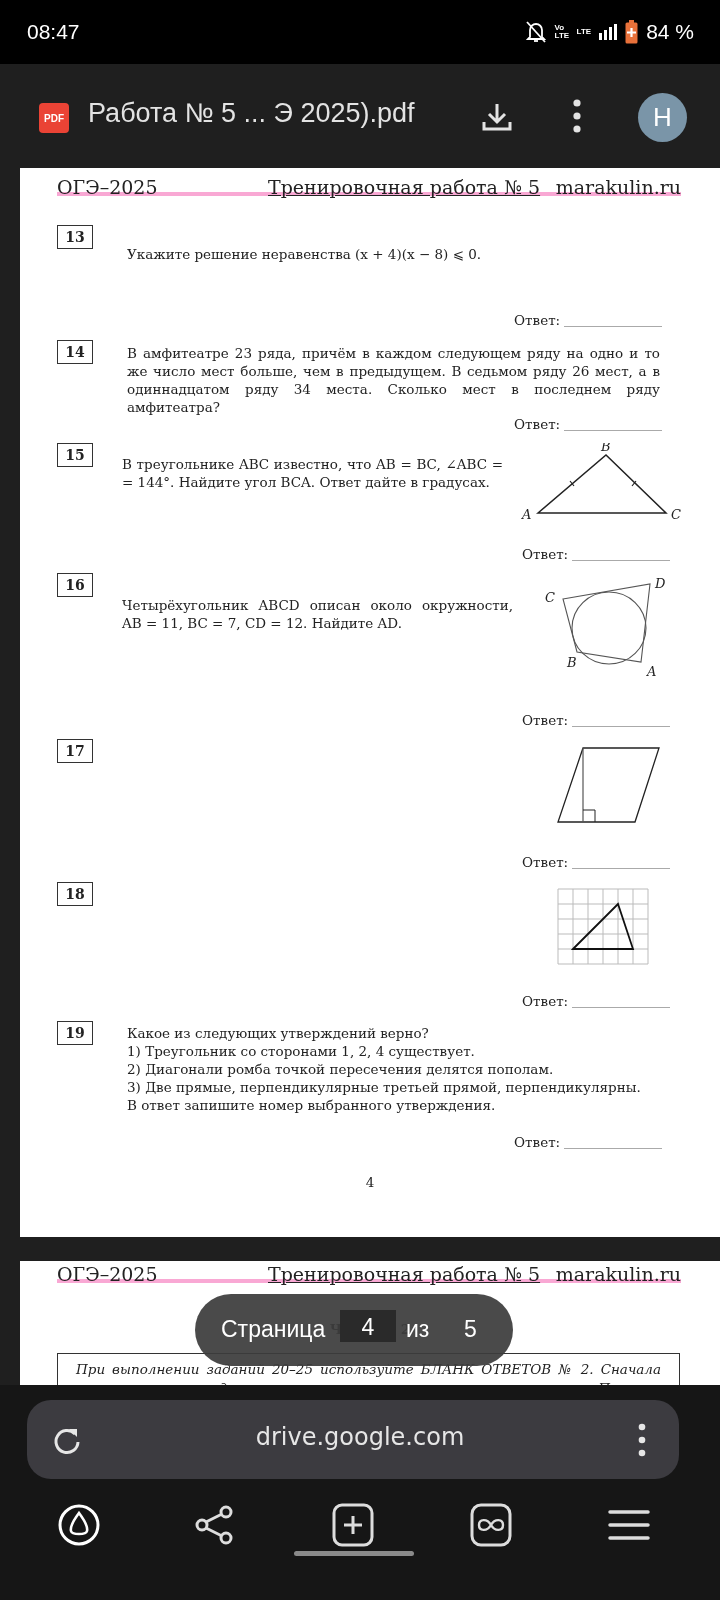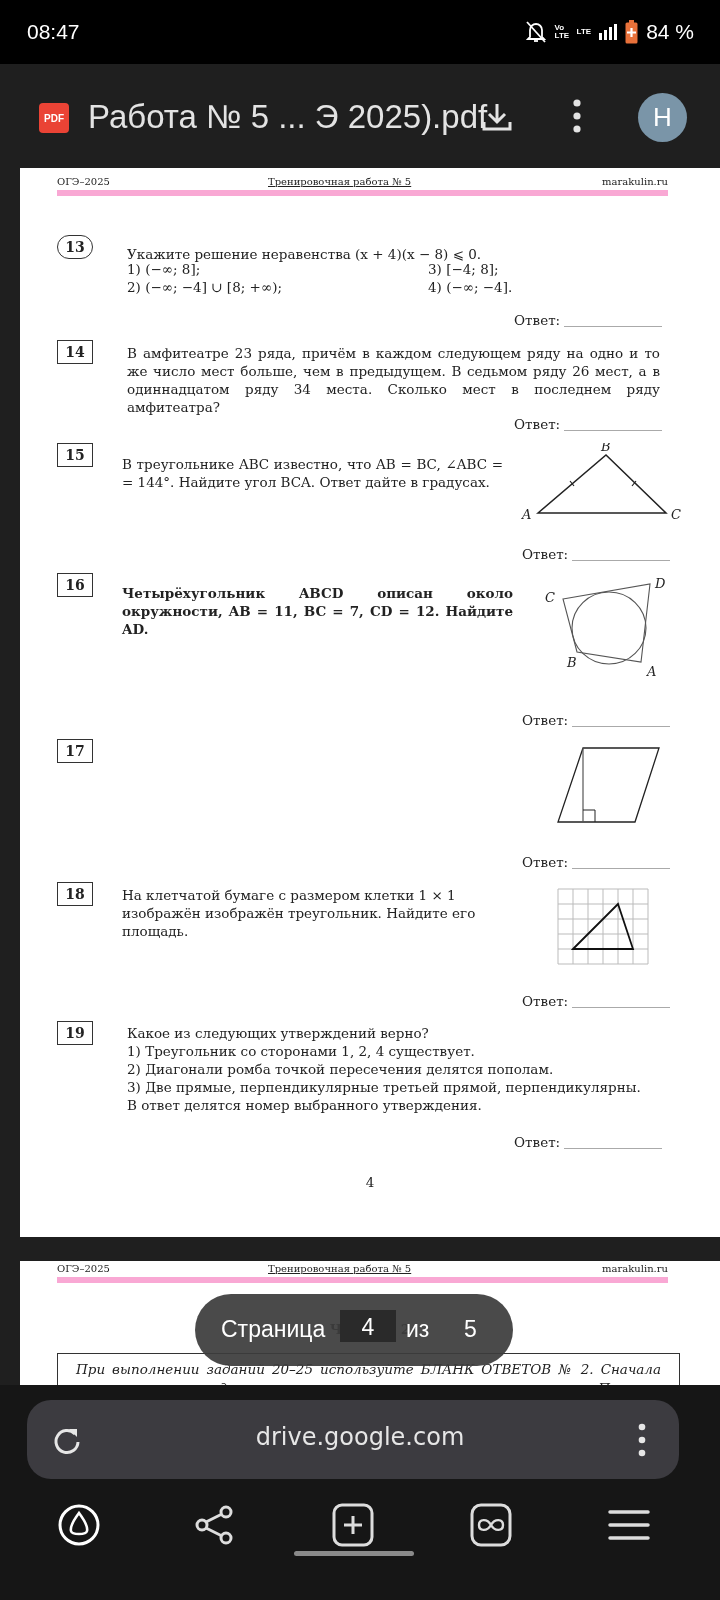--- a/index.html
+++ b/index.html
@@ -9,32 +9,32 @@
   
   .status-bar { position: absolute; left: 0; top: 0; width: 720px; height: 64px; background: #000; color: #fff; }
   .status-time { position: absolute; left: 27px; top: 20px; font-family: "Liberation Sans", sans-serif; font-size: 21px; font-weight: 500; }
   .status-right { position: absolute; right: 26px; top: 20px; display: flex; align-items: center; gap: 8px; font-family: "Liberation Sans", sans-serif; font-size: 21px; }
   .status-right svg { display: block; }
   .tiny-lte { font-size: 8px; line-height: 8px; font-weight: bold; display: inline-block; }
 
   
   .app-bar { position: absolute; left: 0; top: 64px; width: 720px; height: 104px; background: #1f1f1f; }
   .pdf-badge { position: absolute; left: 39px; top: 103px; width: 30px; height: 30px; background: #ea4335; border-radius: 4px; color: #fff; font-size: 10px; font-weight: bold; display: flex; align-items: center; justify-content: center; font-family: "Liberation Sans", sans-serif; }
-  .doc-title { position: absolute; left: 88px; top: 98px; color: #e3e3e3; font-family: "Liberation Sans", sans-serif; font-size: 33px; white-space: nowrap; }
+  .doc-title { position: absolute; left: 88px; top: 98px; color: #e3e3e3; font-family: "Liberation Sans", sans-serif; font-size: 27px; white-space: nowrap; }
   .download-btn { position: absolute; left: 480px; top: 100px; width: 34px; height: 34px; }
   .more-btn { position: absolute; left: 570px; top: 98px; width: 14px; height: 36px; }
   .avatar { position: absolute; left: 638px; top: 93px; width: 49px; height: 49px; border-radius: 50%; background: #7a95a8; color: #fff; font-family: "Liberation Sans", sans-serif; font-size: 26px; display: flex; align-items: center; justify-content: center; }
 
   
   .viewer { position: absolute; left: 0; top: 168px; width: 720px; height: 1247px; background: #1f1f1f; overflow: hidden; }
   .page { position: absolute; left: 20px; width: 700px; background: #fff; font-family: "DejaVu Serif", "Liberation Serif", serif; color: #222; }
   .page1 { top: 0; height: 1069px; }
   .page2 { top: 1093px; height: 200px; }
 
-  .run-head { position: absolute; left: 37px; right: 52px; height: 22px; border-bottom: 6px solid #f9a8d4; font-size: 10px; }
+  .run-head { position: absolute; left: 37px; right: 39px; height: 22px; border-bottom: 4px solid #f9a8d4; font-size: 19px; }
   .run-head span { position: absolute; top: 2px; }
   .rh-left { left: 0; }
   .rh-center { left: 211px; text-decoration: underline; }
   .rh-right { right: 0; }
 
   .task-num { position: absolute; left: 37px; width: 36px; height: 24px; border: 1.5px solid #333; font-weight: bold; font-size: 14px; display: flex; align-items: center; justify-content: center; }
   .task-text { position: absolute; font-size: 13.5px; line-height: 18px; color: #222; }
   .justify { text-align: justify; }
   .opts { position: absolute; font-size: 13.5px; line-height: 18px; }
   .opts div { position: absolute; white-space: nowrap; }
@@ -109,67 +109,60 @@
 
 <div class="viewer">
 
   <div class="page page1">
     <div class="run-head" style="top:6px;">
       <span class="rh-left">ОГЭ–2025</span>
       <span class="rh-center">Тренировочная работа № 5</span>
       <span class="rh-right">marakulin.ru</span>
     </div>
 
-    <div class="task-num" style="top:67px;border-radius:12px;">13</div>
+    <div class="task-num" style="top:57px;">13</div>
     <div class="task-text" style="left:107px; top:60px; width:540px;margin-top:17px;">Укажите решение неравенства (x + 4)(x − 8) ⩽ 0.</div>
-    <div class="opts" style="left:107px; top:92px; width:540px; height:40px;">
-      <div style="left:0; top:0;">1)   (−∞; 8];</div>
-      <div style="left:0; top:18px;">2)   (−∞; −4] ∪ [8; +∞);</div>
-      <div style="left:301px; top:0;">3)   [−4; 8];</div>
-      <div style="left:301px; top:18px;">4)   (−∞; −4].</div>
-    </div>
     <div class="answer" style="left:494px; top:144px;"><span>Ответ:</span><span class="line"></span></div>
 
     <div class="task-num" style="top:172px;">14</div>
     <div class="task-text justify" style="left:107px; top:176px; width:533px;">В амфитеатре 23 ряда, причём в каждом следующем ряду на одно и то же число мест больше, чем в предыдущем. В седьмом ряду 26 мест, а в одиннадцатом ряду 34 места. Сколько мест в последнем ряду амфитеатра?</div>
     <div class="answer" style="left:494px; top:248px;"><span>Ответ:</span><span class="line"></span></div>
 
     <div class="task-num" style="top:275px;">15</div>
     <div class="task-text justify" style="left:102px; top:287px; width:381px;">В треугольнике ABC известно, что AB = BC, ∠ABC = = 144°. Найдите угол BCA. Ответ дайте в градусах.</div>
     <svg class="fig" style="left:496px; top:275px;" width="180" height="80" viewBox="0 0 180 80">
       <path d="M22 70 L90 12 L150 70 Z" fill="none" stroke="#222" stroke-width="1.5"></path>
       <path d="M54 38 l4 5 M120 38 l-4 5" stroke="#222" stroke-width="1.2"></path>
       <text x="6" y="76">A</text>
       <text x="85" y="8">B</text>
       <text x="155" y="76">C</text>
     </svg>
     <div class="answer" style="left:502px; top:378px;"><span>Ответ:</span><span class="line"></span></div>
 
     <div class="task-num" style="top:405px;">16</div>
-    <div class="task-text justify" style="left:102px; top:416px; width:391px; text-align-last:left;font-weight:bold;">Четырёхугольник ABCD описан около окружности, AB = 11, BC = 7, CD = 12. Найдите AD.</div>
+    <div class="task-text justify" style="left:102px; top:428px; width:391px; text-align-last:left;">Четырёхугольник ABCD описан около окружности, AB = 11, BC = 7, CD = 12. Найдите AD.</div>
     <svg class="fig" style="left:510px; top:402px;" width="180" height="115" viewBox="0 0 180 115">
       <path d="M33 29 L120 14 L111 92 L47 82 Z" fill="none" stroke="#555" stroke-width="1.1"></path>
       <ellipse cx="79" cy="58" rx="37" ry="36" fill="none" stroke="#555" stroke-width="1.1"></ellipse>
       <text x="15" y="32">C</text>
       <text x="125" y="18">D</text>
       <text x="37" y="97">B</text>
       <text x="117" y="106">A</text>
     </svg>
     <div class="answer" style="left:502px; top:544px;"><span>Ответ:</span><span class="line"></span></div>
 
     <div class="task-num" style="top:571px;">17</div>
     <svg class="fig" style="left:535px; top:578px;" width="130" height="82" viewBox="0 0 130 82">
       <path d="M28 2 L104 2 L80 76 L3 76 Z" fill="none" stroke="#222" stroke-width="1.3"></path>
       <path d="M28 2 L28 76" stroke="#555" stroke-width="1.2"></path>
       <path d="M28 64 H40 V76" fill="none" stroke="#222" stroke-width="1"></path>
     </svg>
     <div class="answer" style="left:502px; top:686px;"><span>Ответ:</span><span class="line"></span></div>
 
     <div class="task-num" style="top:714px;">18</div>
-    <div class="task-text" style="left:102px; top:718px; width:400px;">На клетчатой бумаге с размером клетки 1 × 1 изображён изображён треугольник. Найдите его площадь.</div>
     <svg class="fig" id="grid-fig" style="left:537px; top:720px;" width="92" height="77" viewBox="0 0 92 77">
         <line x1="1" x2="1" y1="1" y2="76" stroke="#bbb" stroke-width="1"></line>
         <line x1="16" x2="16" y1="1" y2="76" stroke="#bbb" stroke-width="1"></line>
         <line x1="31" x2="31" y1="1" y2="76" stroke="#bbb" stroke-width="1"></line>
         <line x1="46" x2="46" y1="1" y2="76" stroke="#bbb" stroke-width="1"></line>
         <line x1="61" x2="61" y1="1" y2="76" stroke="#bbb" stroke-width="1"></line>
         <line x1="76" x2="76" y1="1" y2="76" stroke="#bbb" stroke-width="1"></line>
         <line x1="91" x2="91" y1="1" y2="76" stroke="#bbb" stroke-width="1"></line>
         <line y1="1" y2="1" x1="1" x2="91" stroke="#bbb" stroke-width="1"></line>
         <line y1="16" y2="16" x1="1" x2="91" stroke="#bbb" stroke-width="1"></line>
@@ -180,21 +173,21 @@
         <polygon points="16,61 61,16 76,61" fill="none" stroke="#111" stroke-width="1.8"></polygon>
       </svg>
     <div class="answer" style="left:502px; top:825px;"><span>Ответ:</span><span class="line"></span></div>
 
     <div class="task-num" style="top:853px;">19</div>
     <div class="task-text" style="left:107px; top:856px; width:540px;">
       <div>Какое из следующих утверждений верно?</div>
       <div>1) Треугольник со сторонами 1, 2, 4 существует.</div>
       <div>2) Диагонали ромба точкой пересечения делятся пополам.</div>
       <div>3) Две прямые, перпендикулярные третьей прямой, перпендикулярны.</div>
-      <div>В ответ делятся номер выбранного утверждения.</div>
+      <div>В ответ запишите номер выбранного утверждения.</div>
     </div>
     <div class="answer" style="left:494px; top:966px;"><span>Ответ:</span><span class="line"></span></div>
 
     <div class="page-number">4</div>
   </div>
 
   <div class="page page2">
     <div class="run-head" style="top:0px;">
       <span class="rh-left">ОГЭ–2025</span>
       <span class="rh-center">Тренировочная работа № 5</span>

